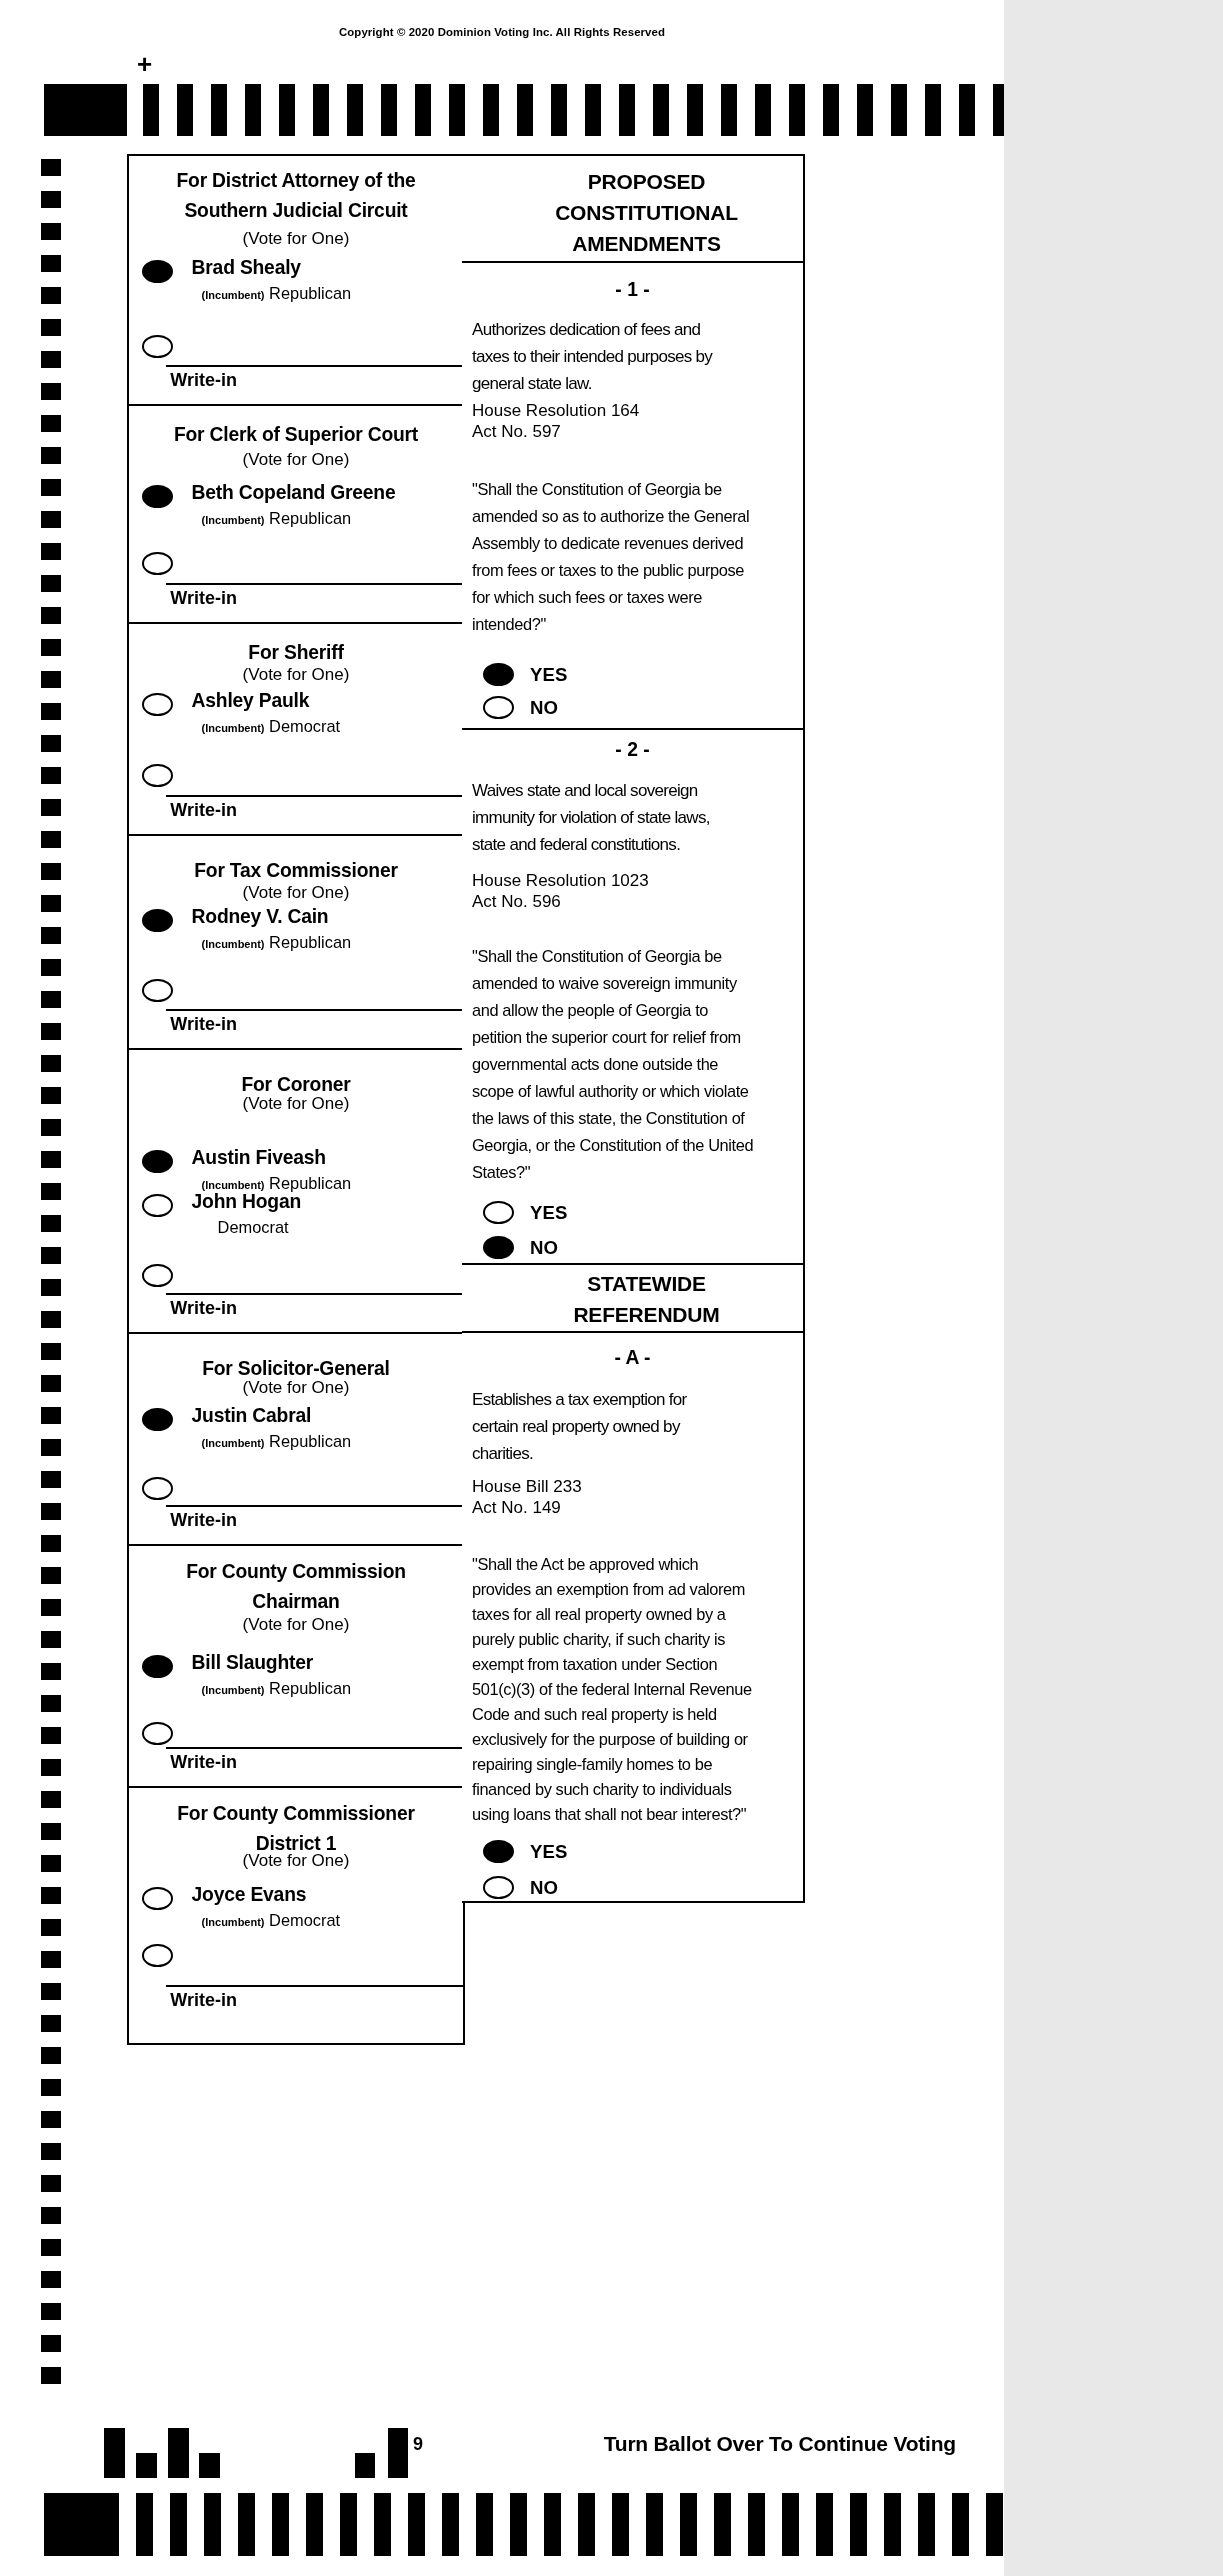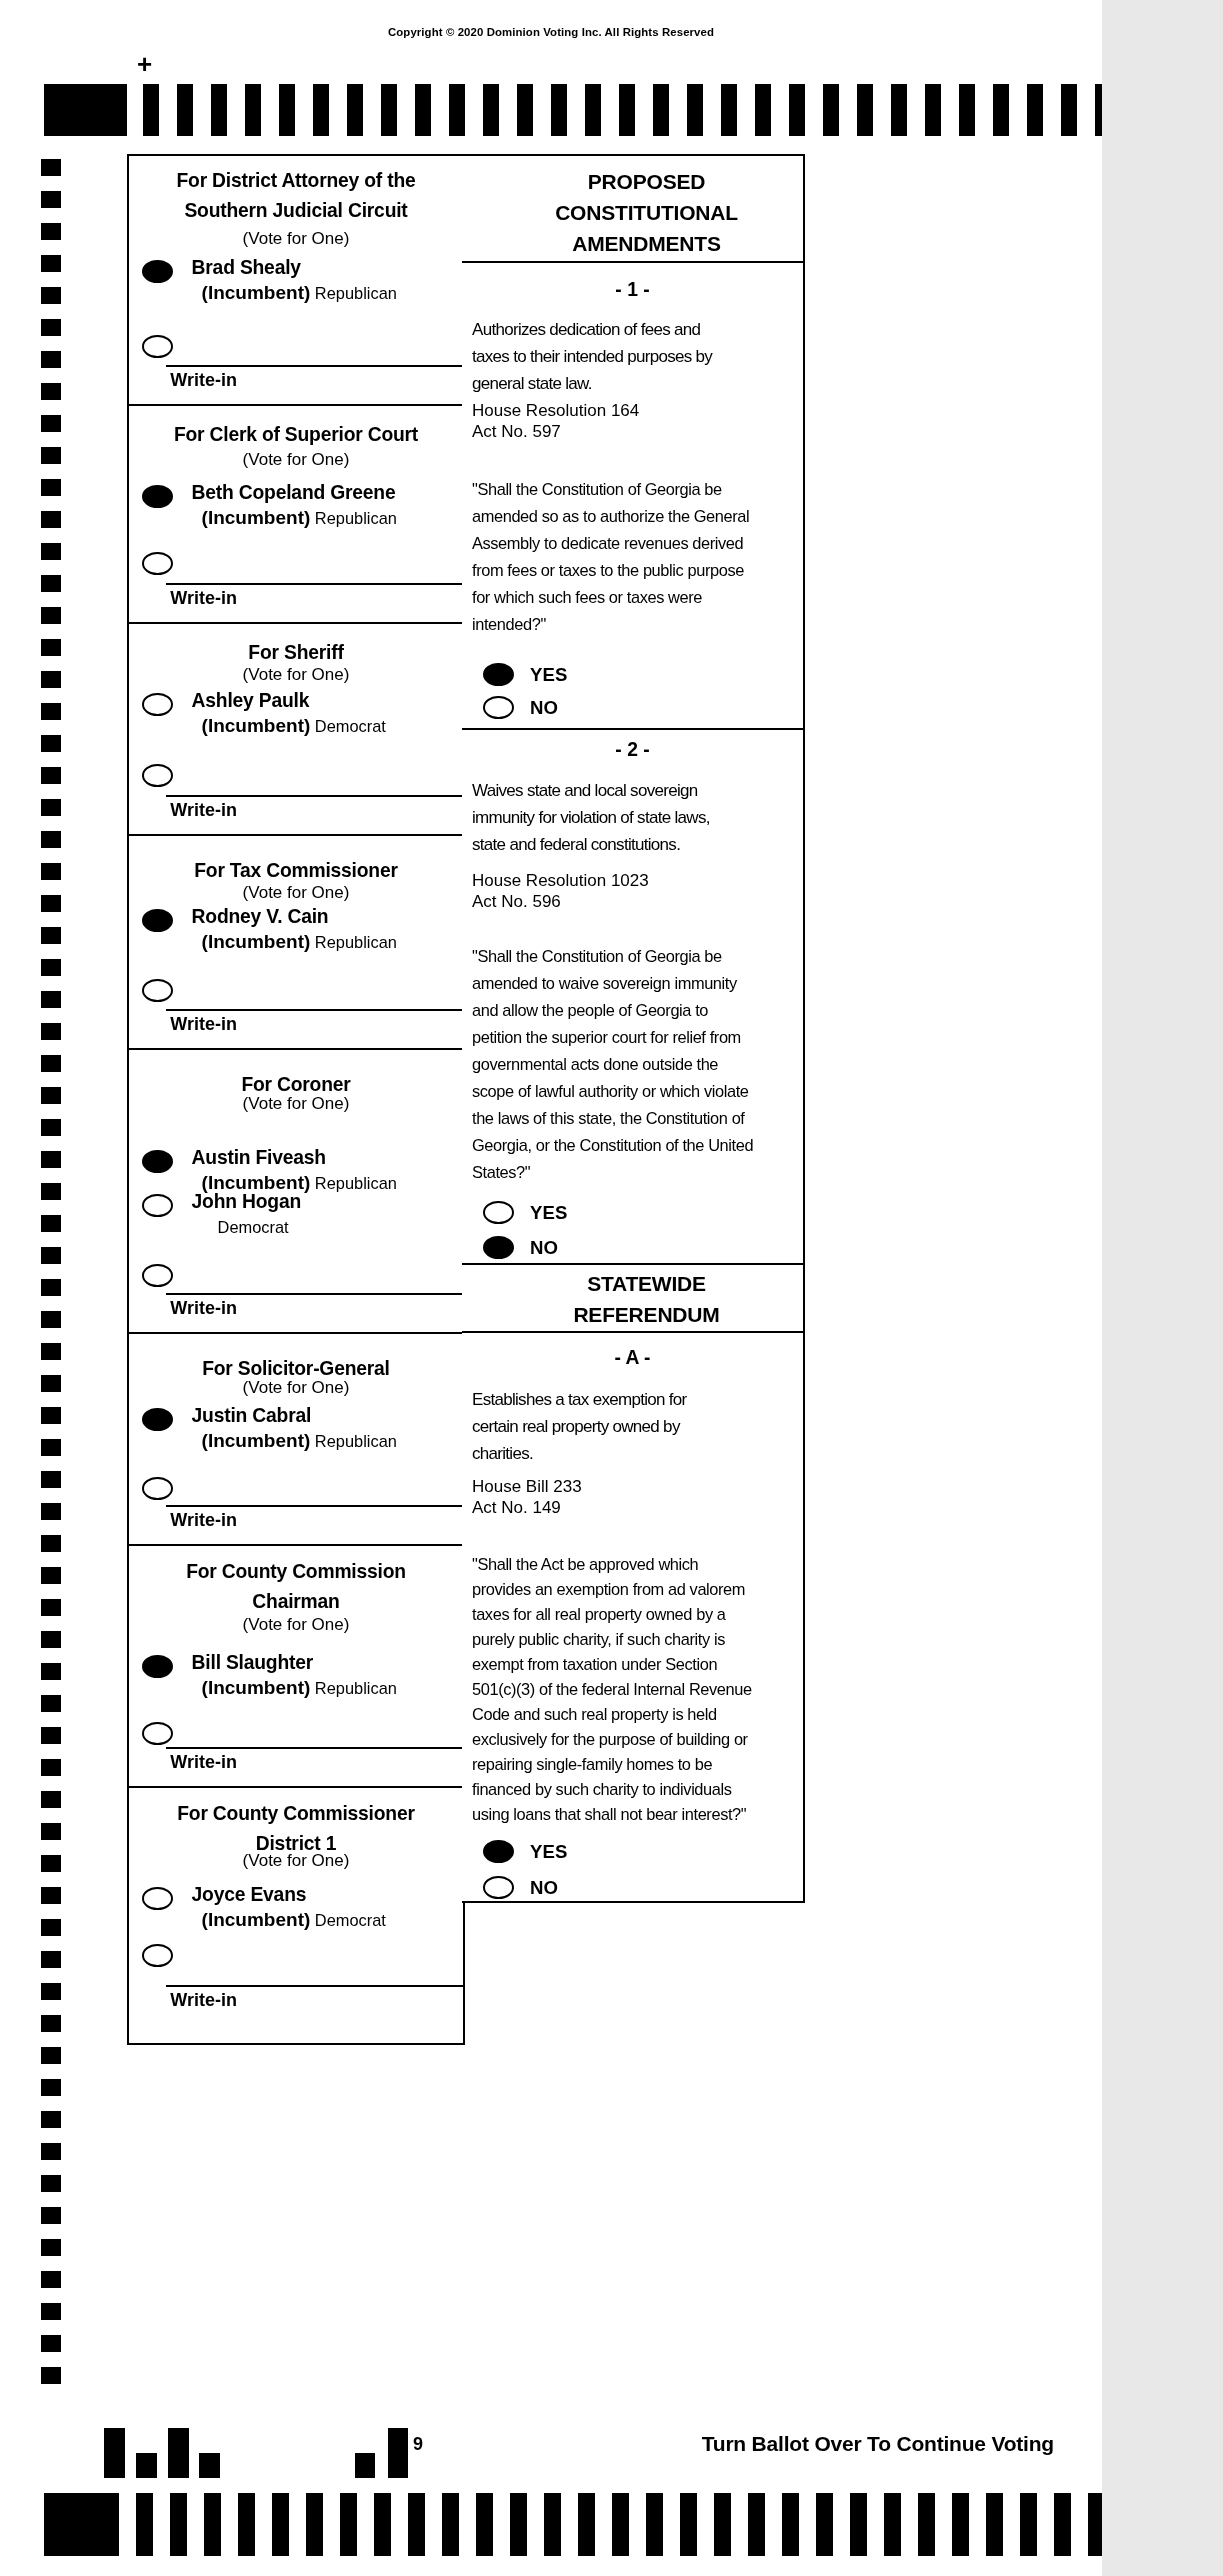--- a/index.html
+++ b/index.html
@@ -1,16 +1,16 @@
 <!DOCTYPE html>
 <html style="font-size:11.4px"><head>
 <meta charset="utf-8">
 <style>
   html,body{margin:0;padding:0;background:#e8e8e8;}
-  .ballot{position:relative;width:1102px;height:2576px;background:#ffffff;color:#000;
+  .ballot{position:relative;width:1004px;height:2576px;background:#ffffff;color:#000;
           font-family:"Liberation Sans",sans-serif;overflow:hidden;}
 
   .copyright{position:absolute;top:26px;left:0;width:100%;text-align:center;
              font-weight:bold;font-size:11.4px;letter-spacing:0.1px;}
   .plus{position:absolute;left:137px;top:49px;font-size:26px;font-weight:bold;}
 
   
   .band{position:absolute;display:flex;}
   .band-top{left:44px;top:84px;width:1159px;height:52px;}
   .band-bottom{left:44px;top:2493px;width:1100px;height:63px;}
@@ -41,21 +41,21 @@
            font-size:19.3px;line-height:30px;letter-spacing:-0.2px;}
   .c-vote{position:absolute;left:5.7px;right:5.7px;text-align:center;font-size:17px;}
 
   .oval{width:27px;height:19.3px;border:2.1px solid #000;border-radius:50%;flex:none;background:#fff;}
   .oval.filled{background:#000;}
 
   .cand{position:absolute;left:13px;right:4.3px;display:flex;align-items:flex-start;}
   .cand .info{margin-left:18.6px;margin-top:-2.9px;}
   .cname{font-weight:bold;font-size:19.3px;line-height:21.4px;letter-spacing:-0.2px;}
   .cparty{margin-top:5.7px;font-size:16.4px;line-height:18.6px;}
-  .cparty b{font-size:19px;text-align:center;}
+  .cparty b{font-size:11px;text-align:center;}
   .blankrow{position:absolute;left:13px;}
   .writein{position:absolute;left:37px;right:0;border-top:2.1px solid #000;
            font-weight:bold;font-size:18px;padding:2.9px 0 0 4.3px;}
 
   .m-head{text-align:center;font-weight:bold;font-size:21px;line-height:31px;letter-spacing:-0.2px;}
   .m-num{position:absolute;left:0;right:0;text-align:center;font-weight:bold;font-size:19.3px;}
   .m-sum{position:absolute;left:10px;right:4.3px;font-weight:normal;font-size:17px;
          line-height:27px;letter-spacing:-0.7px;white-space:nowrap;}
   .m-ref{position:absolute;left:10px;font-size:17px;line-height:21.4px;}
   .m-q{position:absolute;left:10px;right:4.3px;font-size:16.4px;letter-spacing:-0.4px;white-space:nowrap;}

